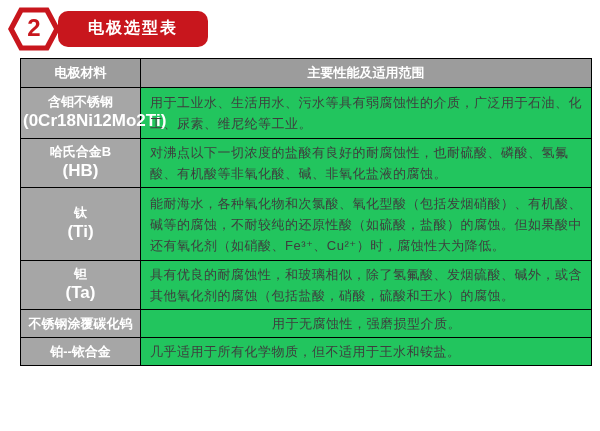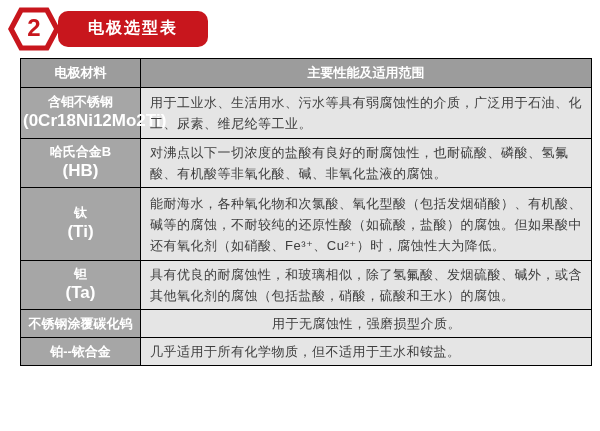--- a/index.html
+++ b/index.html
@@ -68,21 +68,21 @@
     font-size: 13px; font-weight: bold;
     text-align: center;
     vertical-align: middle;
     line-height: 1.35;
     padding: 2px 2px;
     margin-top: 26px;
   }
   td.mat .mat-name { display: block; }
   td.mat .mat-sub  { display: block; font-size: 17px; }
   td.desc {
-    background: #e5e5e5;
+    background: #22c55e;
     color: #3e3e3e;
     font-size: 13px;
     line-height: 21px;
     vertical-align: middle;
     padding: 3px 8px 3px 9px;
     letter-spacing: 0.5px;
   }
   tr.r1 td { height: 51px; }
   tr.r2 td { height: 46px; }
   tr.r3 td { height: 66px; }

